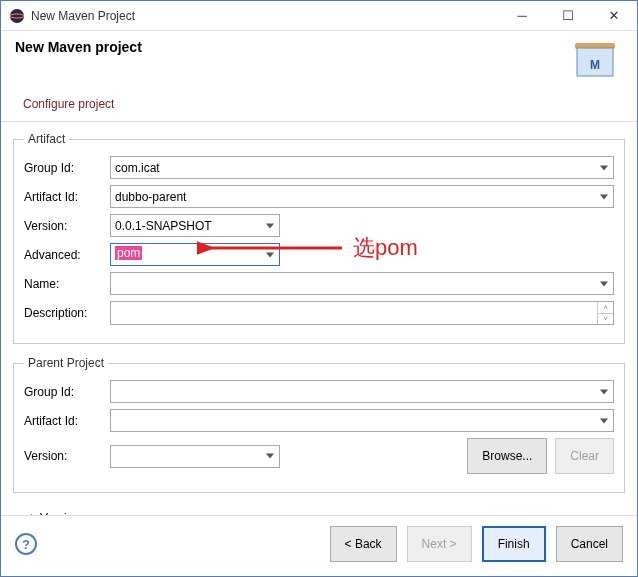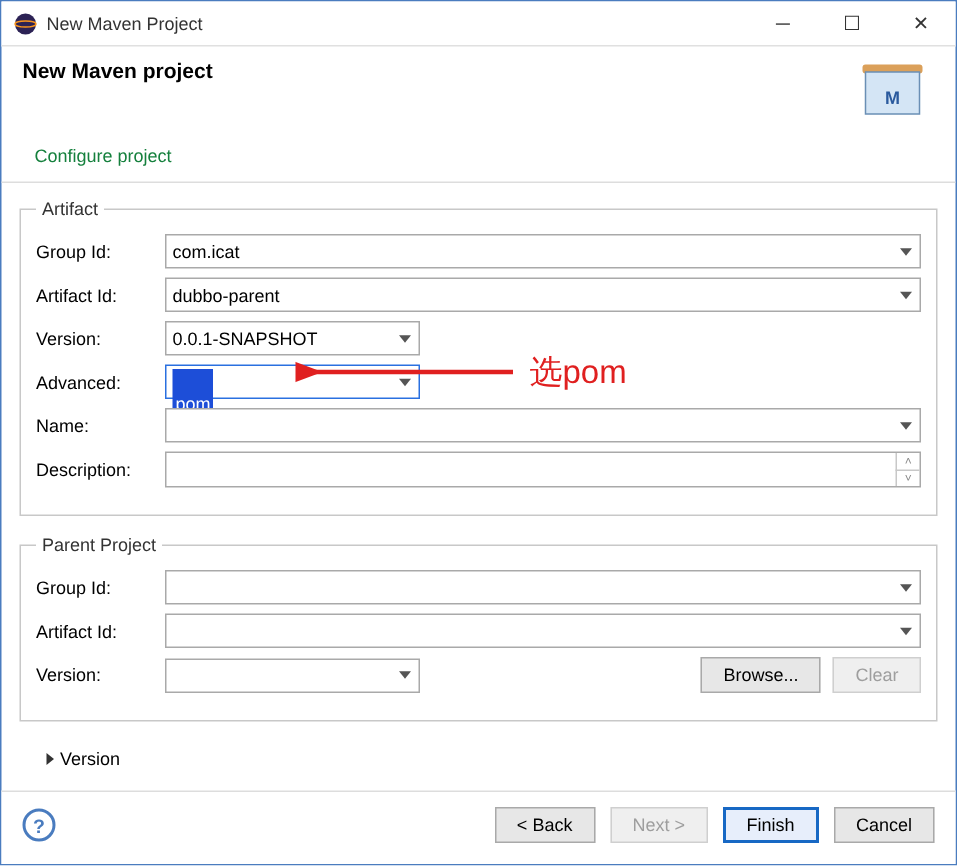--- a/index.html
+++ b/index.html
@@ -6,47 +6,47 @@
 body { background: #fff; width: 638px; height: 577px; overflow: hidden; color: #000; }
 
 .titlebar { height: 30px; display: flex; align-items: center; padding: 0 0 0 8px; background: #fff; border-bottom: 1px solid #e0e0e0; }
 .titlebar .eclipse-icon { width: 16px; height: 16px; margin-right: 6px; display: flex; align-items: center; justify-content: center; }
 .titlebar .title { flex: 1; color: #333; font-size: 12px; }
 .titlebar .winbtn { width: 46px; height: 30px; display: flex; align-items: center; justify-content: center; color: #333; font-size: 13px; }
 
 .header { padding: 8px 14px 10px; display: flex; align-items: flex-start; border-bottom: 1px solid #ddd; }
 .header-left { flex: 1; }
 .header-title { font-weight: 700; font-size: 14px; margin-bottom: 4px; }
-.header-sub { color: #15803d; padding-left: 8px; margin-top: 42px; }
+.header-sub { color: #7f1d1d; padding-left: 8px; margin-top: 42px; }
 .header-icon { width: 56px; height: 40px; display: flex; align-items: center; justify-content: center; }
 
 .content { padding: 10px 12px 8px; }
 
 fieldset { border: 1px solid #c8c8c8; border-radius: 0; padding: 10px 10px 12px; margin-bottom: 12px; }
 legend { padding: 0 4px; color: #333; }
 
 .row { display: flex; align-items: center; margin-bottom: 6px; gap: 8px; }
 .row label { width: 78px; text-align: left; color: #000; }
 .field { flex: 1; height: 23px; border: 1px solid #a9a9a9; background: #fff; padding: 2px 4px; font-size: 12px; }
 .combo { appearance: none; background: #fff; padding-right: 18px; position: relative; }
 .combo-wrap { flex: 1; position: relative; display: flex; }
 .combo-wrap::after { content: ""; position: absolute; right: 6px; top: 50%; transform: translateY(-50%); width: 0; height: 0; border-left: 4px solid transparent; border-right: 4px solid transparent; border-top: 5px solid #555; pointer-events: none; }
 .combo-wrap .field { width: 100%; }
 .short { max-width: 170px; flex: 0 0 170px; }
 
 .packaging-highlight .field { border: 1px solid #2a70e0; color: #fff; }
-.packaging-highlight .sel { background: #1d4ed8; display: inline-block; padding: 16px 2px; }
+.packaging-highlight .sel { background: #ec4899; display: inline-block; padding: 0 2px; }
 
 textarea.field { height: 24px; resize: none; overflow: hidden; }
 .textarea-wrap { flex: 1; position: relative; display: flex; }
 .textarea-spin { position: absolute; right: 1px; top: 1px; bottom: 1px; width: 16px; display: flex; flex-direction: column; }
 .textarea-spin .sp { flex: 1; border-left: 1px solid #c8c8c8; display: flex; align-items: center; justify-content: center; font-size: 8px; color: #888; }
 .textarea-spin .sp:first-child { border-bottom: 1px solid #c8c8c8; }
 
-.btn { height: 24px; padding: 0 14px; border: 1px solid #a9a9a9; background: #e7e7e7; font-size: 12px; cursor: default; }
+.btn { height: 36px; padding: 0 14px; border: 1px solid #a9a9a9; background: #e7e7e7; font-size: 12px; cursor: default; }
 .btn[disabled] { color: #9e9e9e; background: #efefef; border-color: #cfcfcf; }
 .btn-primary { border: 2px solid #1768c4; background: #e7eefb; }
 .right { margin-left: auto; display: flex; gap: 8px; }
 
 .advanced { padding: 6px 18px 4px; }
 .advanced-toggle { display: inline-flex; align-items: center; gap: 4px; cursor: default; }
 .adv-caret { display: inline-block; width: 0; height: 0; border-top: 4px solid transparent; border-bottom: 4px solid transparent; border-left: 5px solid #333; }
 
 .footer { border-top: 1px solid #ddd; padding: 10px 14px 14px; display: flex; align-items: center; position: absolute; bottom: 0; left: 0; right: 0; background: #fff; }
 .help-icon { width: 22px; height: 22px; border: 2px solid #4a7cbf; border-radius: 50%; display: flex; align-items: center; justify-content: center; color: #4a7cbf; font-weight: 700; font-size: 13px; }

